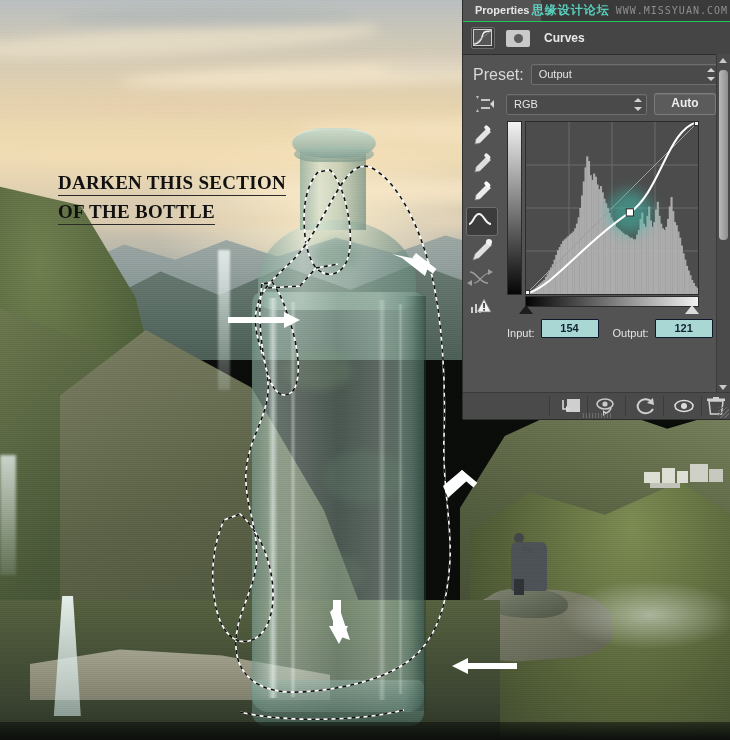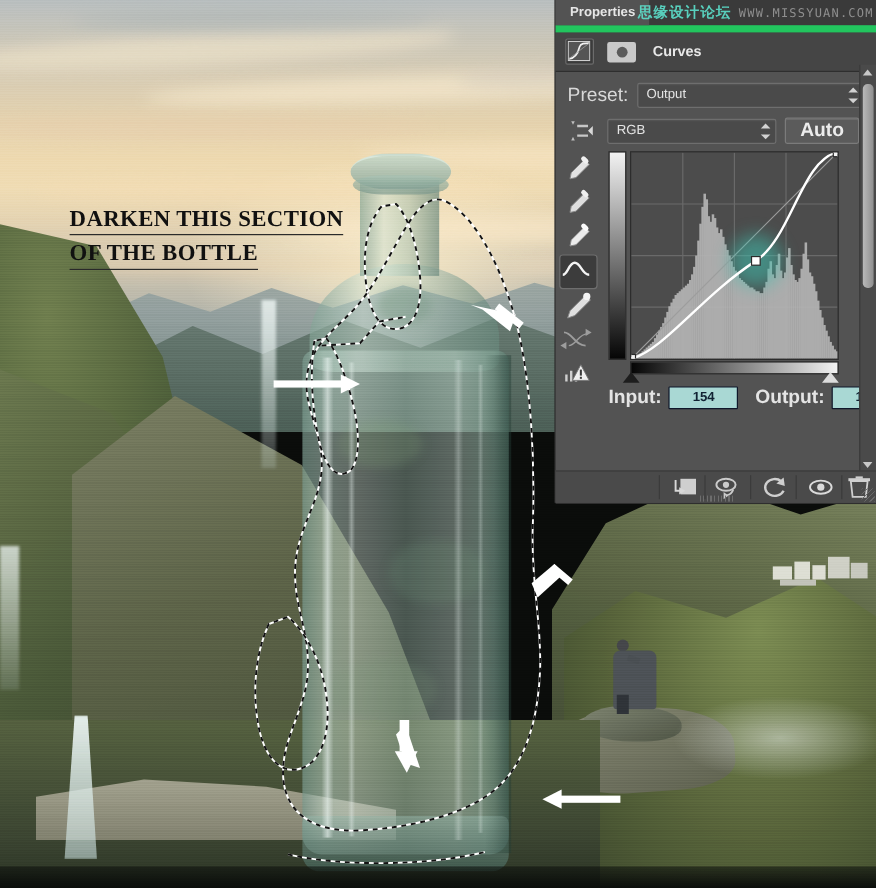--- a/index.html
+++ b/index.html
@@ -135,21 +135,21 @@
   #annot{position:absolute;left:58px;top:172px;}
   #annot .ln{font-family:"Liberation Serif",serif;font-weight:bold;font-size:19px;
     color:#101010;letter-spacing:.3px;border-bottom:1.5px solid #2a2a2a;
     display:inline-block;padding-bottom:1px;margin-bottom:5px;}
   .arrow{position:absolute;pointer-events:none;}
 
   
   #panel{position:absolute;left:463px;top:0;width:267px;height:419px;
     background:#535353;color:#d9d9d9;font-size:11px;
     box-shadow:-1px 0 0 #2e2e2e, 0 1px 0 #2e2e2e;}
-  .tabbar{height:21px;background:#3a3a3a;position:relative;border-bottom:6px solid #22c55e;text-decoration:underline;}
+  .tabbar{height:21px;background:#3a3a3a;position:relative;border-bottom:1px solid #22c55e;text-decoration:underline;}
   .tab{position:absolute;left:0;top:0;height:21px;padding:0 12px;line-height:21px;
     background:#535353;color:#e6e6e6;font-size:11px;font-weight:bold;}
   .watermark{position:absolute;right:2px;top:1px;height:18px;line-height:18px;
     font-size:12px;color:#8e8e8e;opacity:.85;letter-spacing:1px;white-space:nowrap;}
   .wm-cn{font-family:"DejaVu Sans",sans-serif;font-weight:bold;margin-right:6px;color:#5eead4;}
   .wm-en{font-family:"DejaVu Sans Mono",monospace;font-size:10px;color:#9d9d9d;}
 
   .panelhead{height:32px;background:#454545;display:flex;align-items:center;
     padding-left:8px;gap:11px;border-bottom:1px solid #2e2e2e;}
   .ph-icon{width:22px;height:20px;background:#3b3b3b;border:1px solid #6c6c6c;
@@ -167,42 +167,42 @@
     border-radius:2px;color:#e4e4e4;font-size:11px;line-height:18px;padding:0 20px 0 7px;
     box-shadow:inset 0 1px 0 rgba(255,255,255,.05);}
   .select .spin{position:absolute;right:4px;top:3px;width:8px;height:13px;}
   .select .spin::before,.select .spin::after{content:"";position:absolute;left:0;
     border-left:4px solid transparent;border-right:4px solid transparent;}
   .select .spin::before{top:0;border-bottom:4px solid #d2d2d2;}
   .select .spin::after{bottom:0;border-top:4px solid #d2d2d2;}
   .preset-sel{flex:1;}
   .chan-sel{width:112px;}
   .autobtn{width:60px;height:20px;background:#5b5b5b;border:1px solid #7b7b7b;border-radius:2px;
-    color:#ececec;font-size:16px;font-weight:bold;text-align:center;line-height:19px;
+    color:#ececec;font-size:12px;font-weight:bold;text-align:center;line-height:19px;
     box-shadow:inset 0 1px 0 rgba(255,255,255,.10);}
   .handicon{width:26px;height:22px;position:relative;}
 
   .toolcol{position:absolute;left:3px;top:68px;width:36px;}
   .tool{width:30px;height:27px;margin-bottom:1px;position:relative;border-radius:3px;}
   .tool.sel{background:#3c3c3c;border:1px solid #6e6e6e;}
 
   .graphwrap{position:absolute;left:44px;top:66px;width:192px;height:188px;}
   .vgrad{position:absolute;left:0;top:0;width:13px;height:172px;
     background:linear-gradient(180deg,#f2f2f2,#050505);border:1px solid #2c2c2c;}
   .graph{position:absolute;left:18px;top:0;width:172px;height:172px;background:#4c4c4c;
     border:1px solid #2c2c2c;overflow:hidden;}
   .hgrad{position:absolute;left:18px;top:175px;width:172px;height:9px;
     background:linear-gradient(90deg,#050505,#f2f2f2);border:1px solid #2c2c2c;}
   .tri{position:absolute;top:184px;width:0;height:0;border-left:7px solid transparent;
     border-right:7px solid transparent;}
   .tri-b{left:12px;border-bottom:9px solid #1d1d1d;}
   .tri-w{left:178px;border-bottom:9px solid #dcdcdc;}
 
   .io{position:absolute;left:44px;top:262px;display:flex;align-items:center;gap:6px;}
-  .io b{font-size:16px;color:#e4e4e4;font-weight:bold;}
+  .io b{font-size:11px;color:#e4e4e4;font-weight:normal;margin-top:10px;}
   .iofield{width:56px;height:17px;background:#a9d8d4;border:1px solid #0f172a;border-radius:1px;
     color:#123;font-size:11px;font-weight:bold;text-align:center;line-height:16px;}
 
   .footbar{position:absolute;left:0;bottom:0;width:267px;height:26px;background:#4a4a4a;
     border-top:1px solid #3a3a3a;}
   .fbtn{position:absolute;top:3px;width:34px;height:20px;}
   .fsep{position:absolute;top:3px;width:1px;height:20px;background:#3b3b3b;}
   .gripper{position:absolute;left:120px;bottom:1px;width:28px;height:5px;
     background:repeating-linear-gradient(90deg,#6d6d6d 0 1px,transparent 1px 3px);}
 

